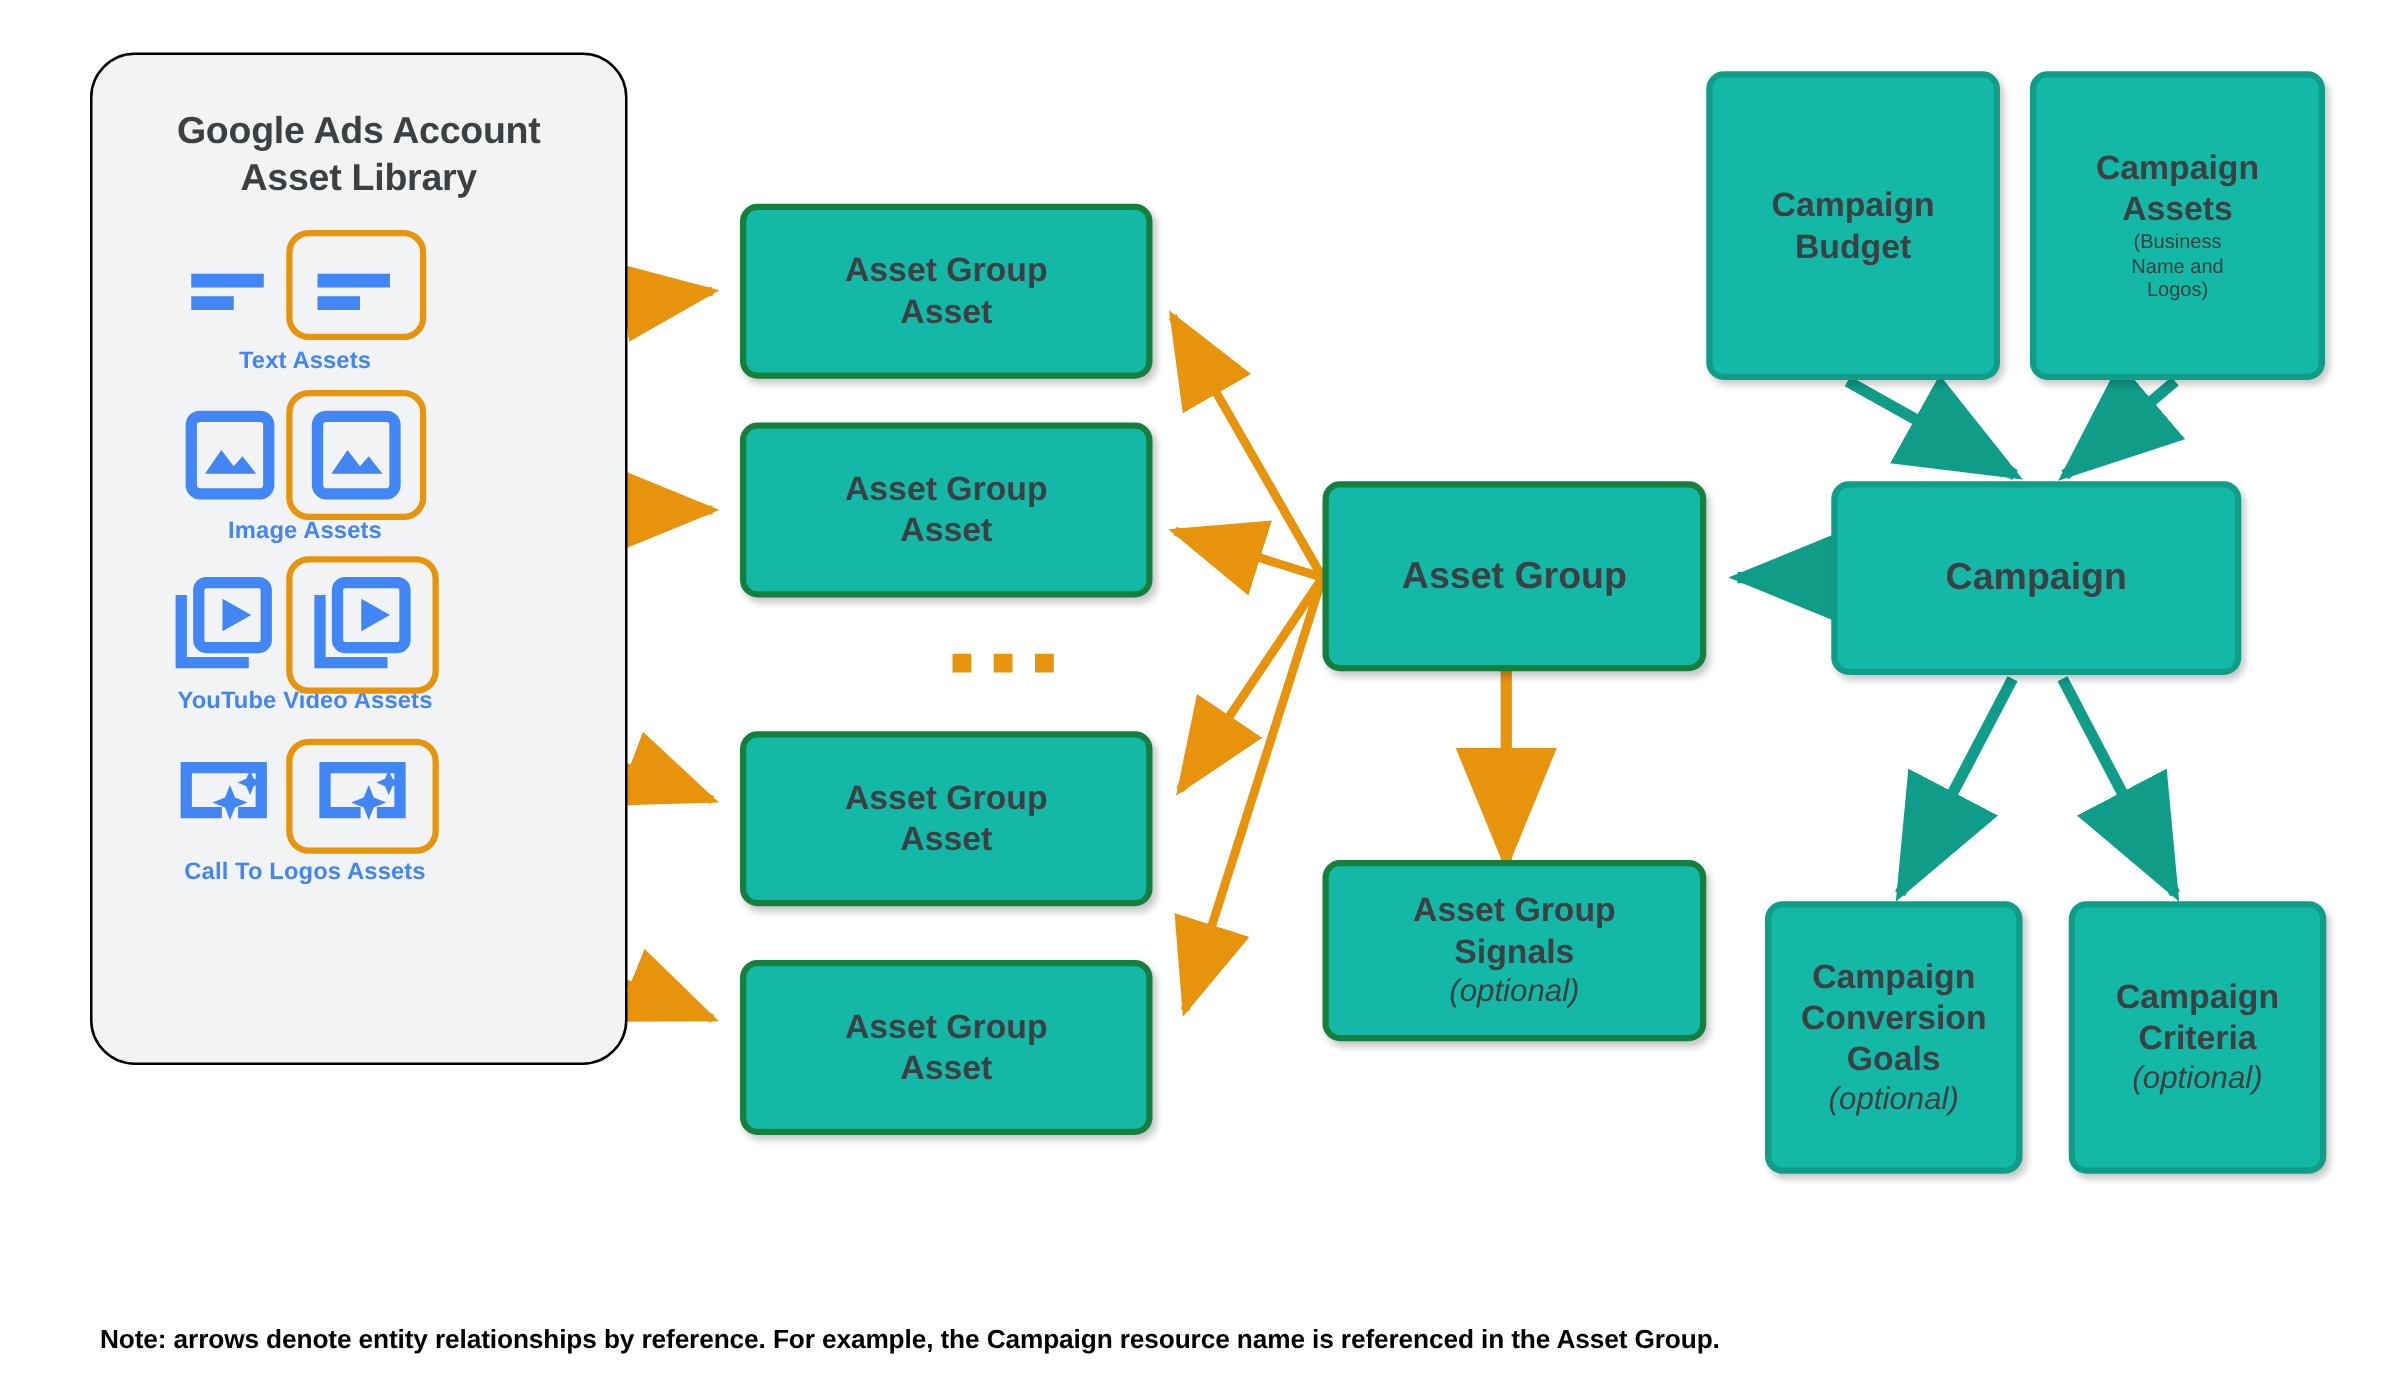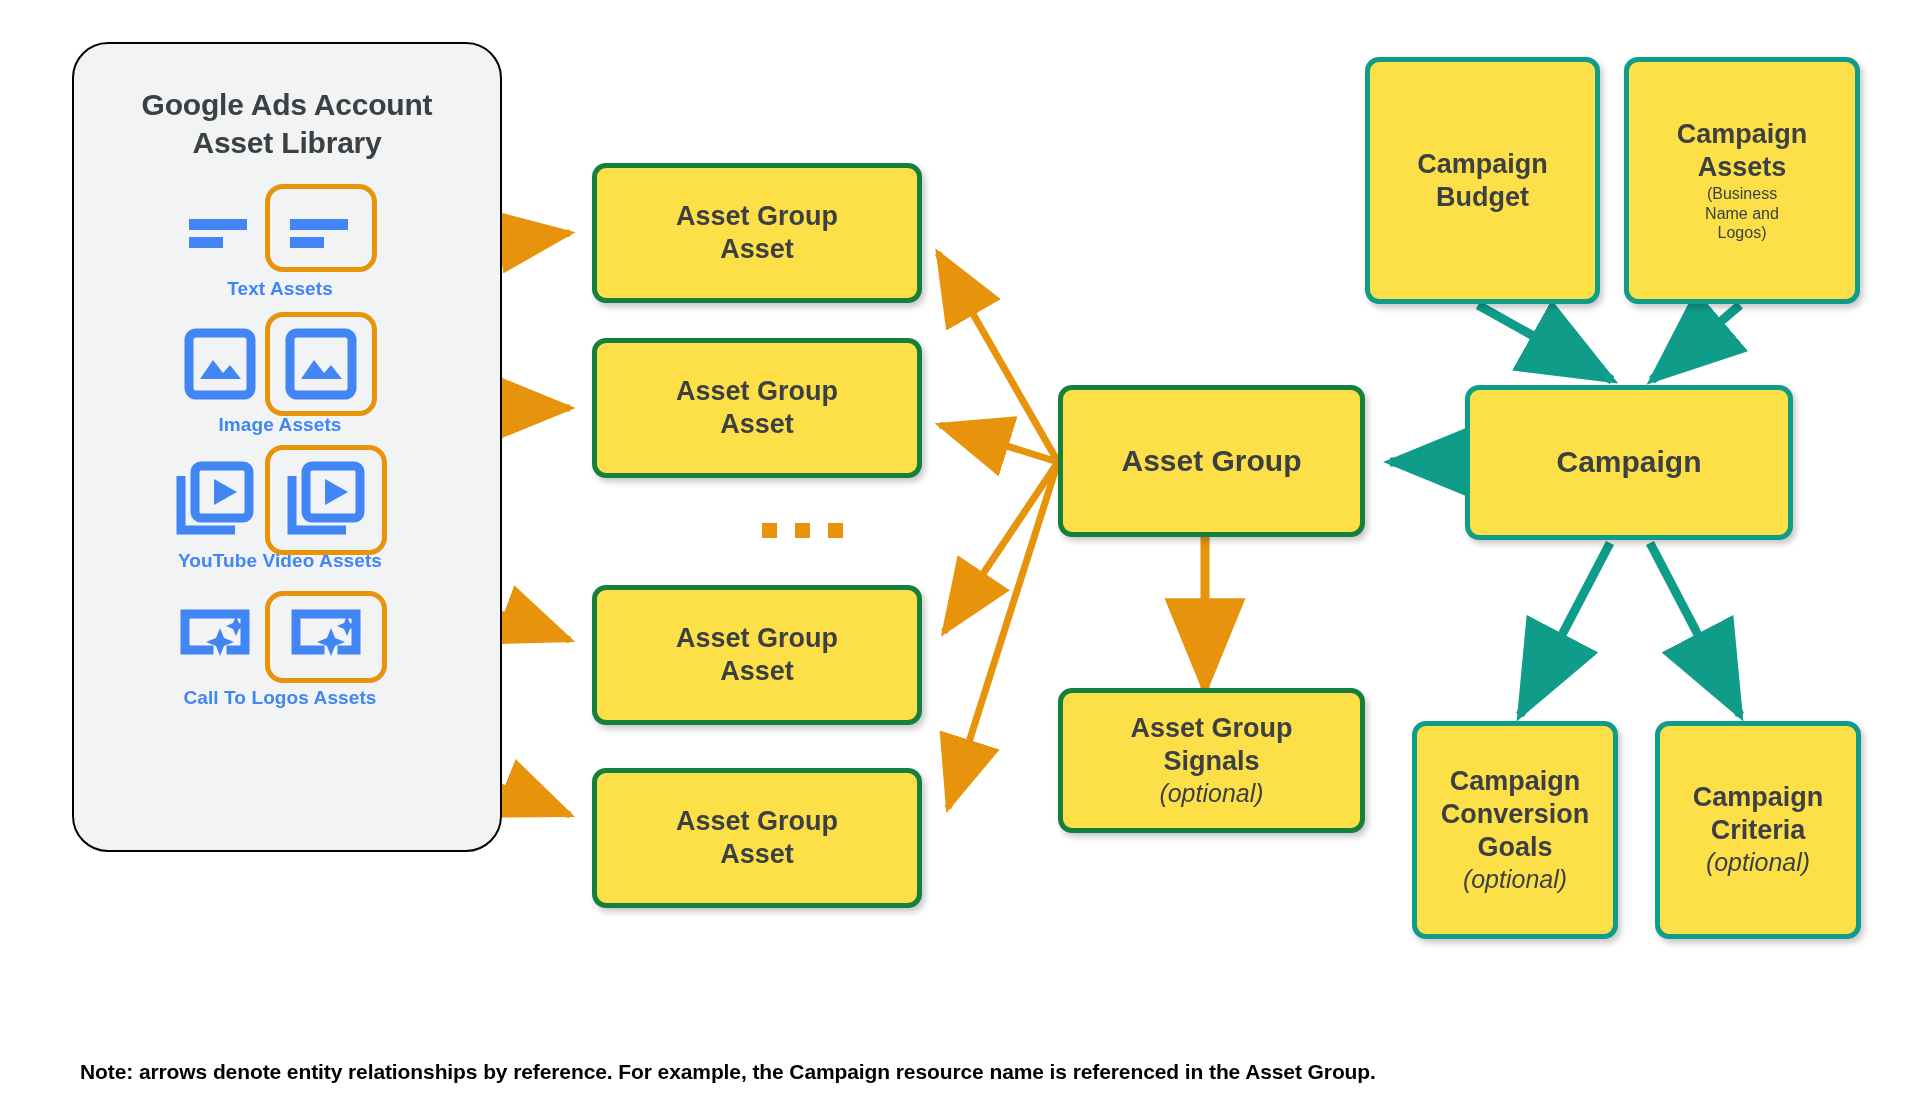--- a/index.html
+++ b/index.html
@@ -48,21 +48,20 @@
     line-height: 1.26;
     letter-spacing: -0.2px;
   }
 
   
   .asset-row {
     position: absolute;
     left: 0;
     width: 340px;
     text-align: center;
-    padding-left: 36px;
   }
   .asset-row .icons {
     position: relative;
     height: 96px;
     display: flex;
     align-items: center;
     justify-content: center;
     gap: 8px;
   }
   .asset-row .ghost-icon,
@@ -81,21 +80,21 @@
     margin-top: 2px;
     font-size: 19px;
     font-weight: bold;
     color: #4285f4;
     letter-spacing: 0.1px;
   }
 
   
   .node {
     position: absolute;
-    background: #fde047;
+    background: #14b8a6;
     border-radius: 14px;
     box-sizing: border-box;
     display: flex;
     flex-direction: column;
     align-items: center;
     justify-content: center;
     text-align: center;
     color: #3c4043;
     box-shadow: 3px 4px 6px rgba(0,0,0,0.22);
   }

